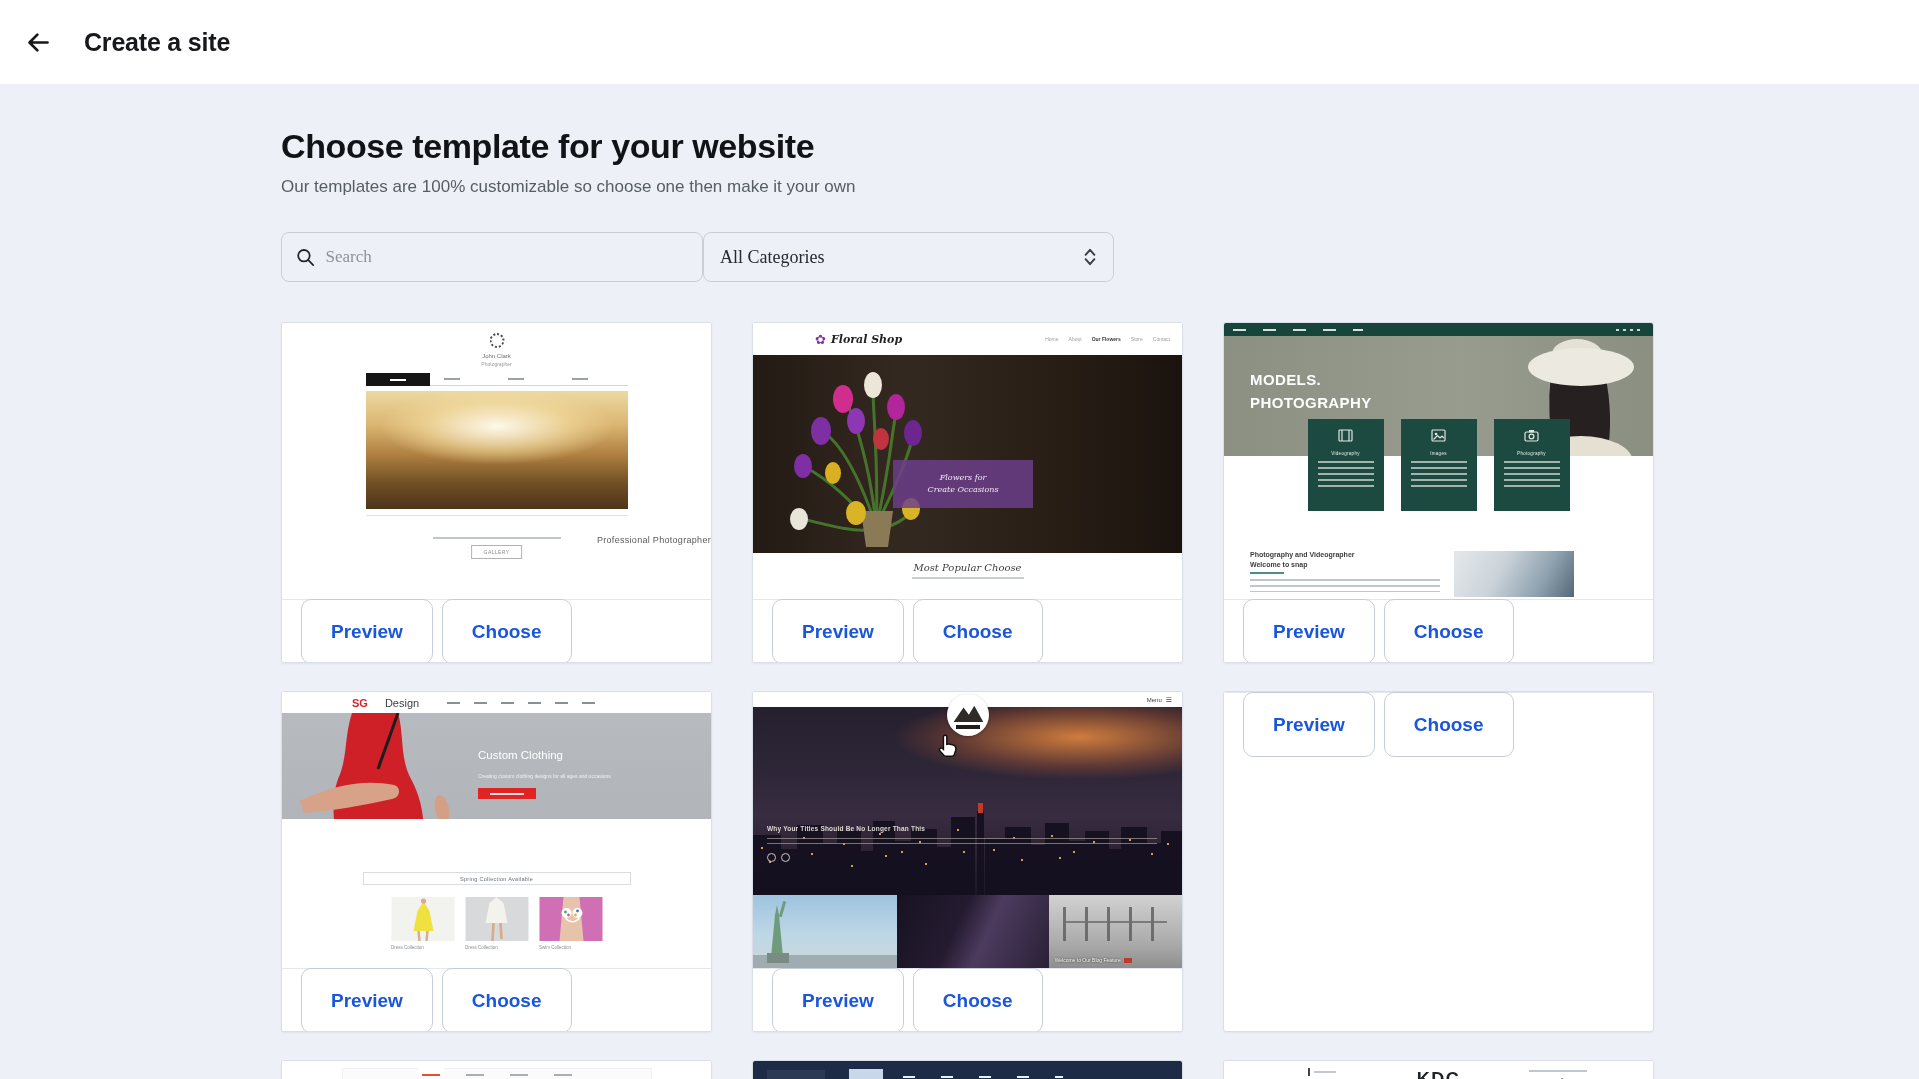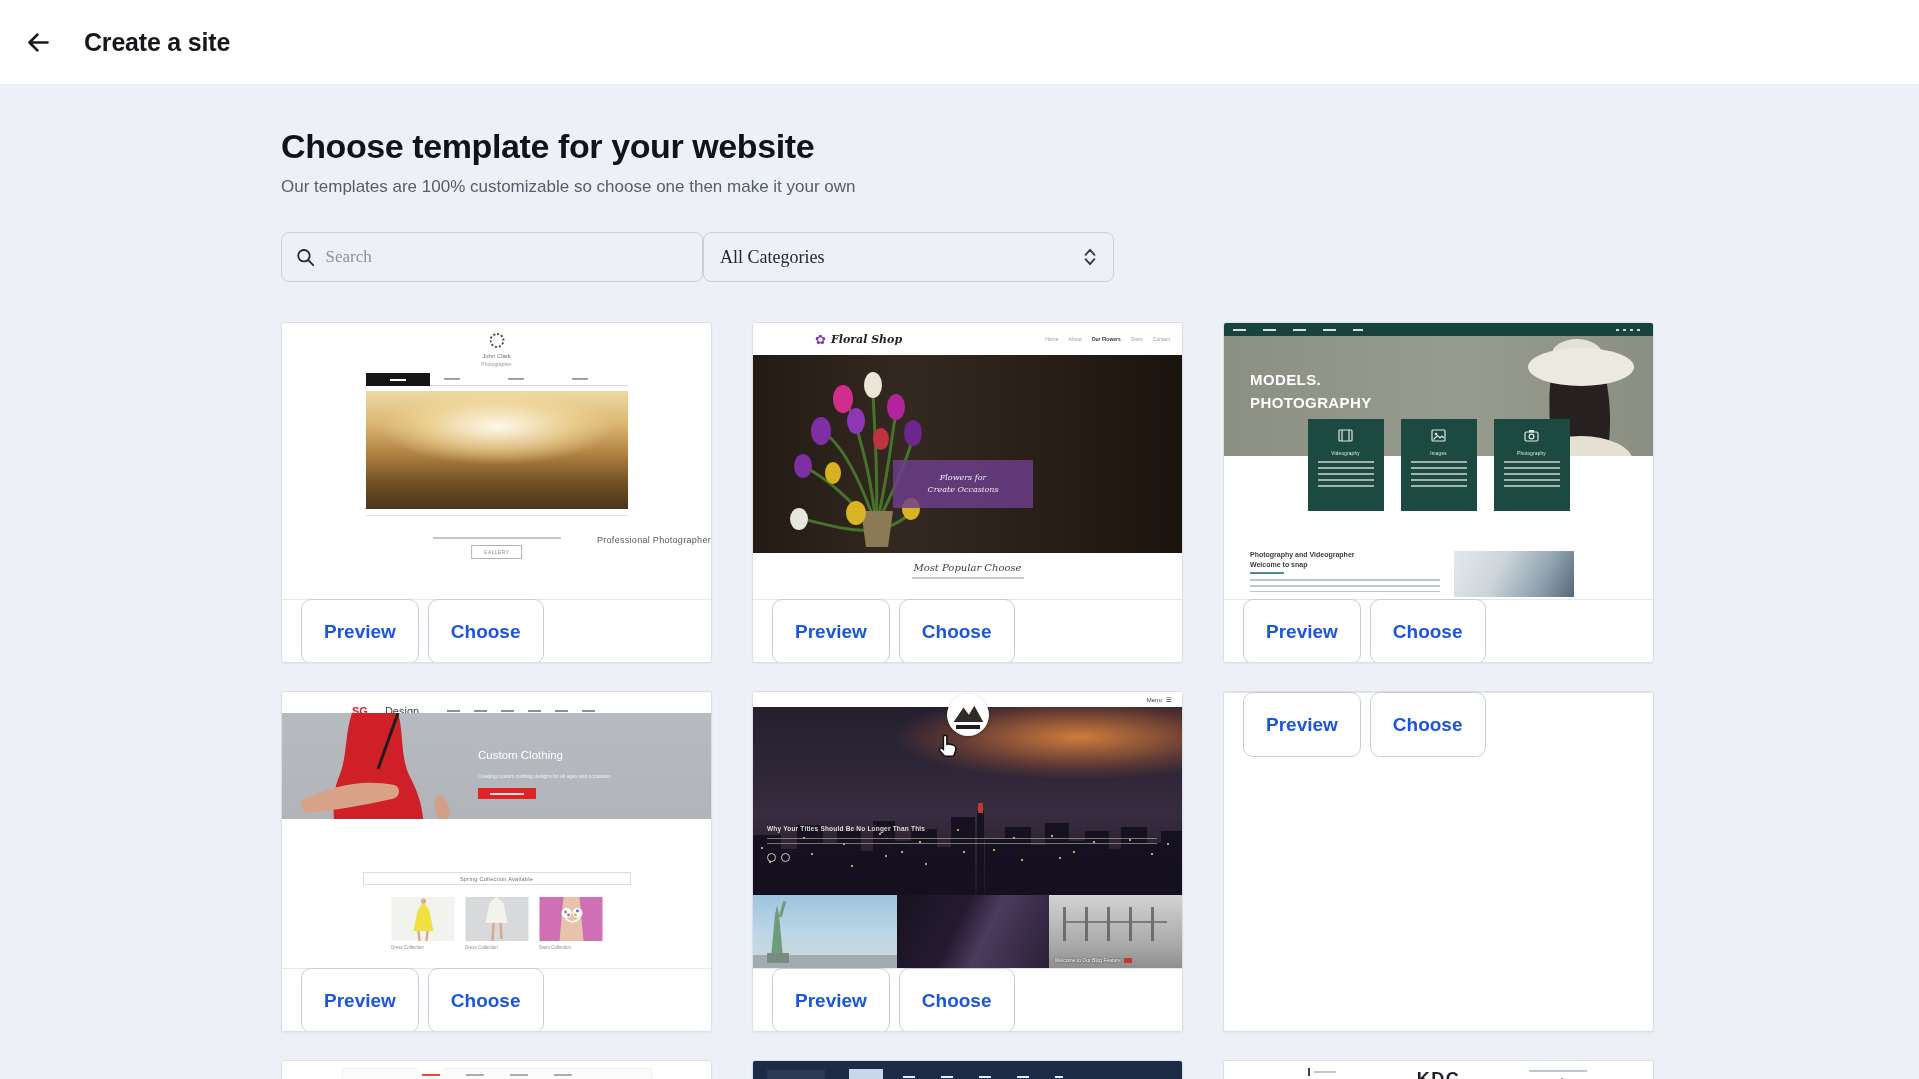--- a/index.html
+++ b/index.html
@@ -21,21 +21,21 @@
   .search-box { width:422px; height:50px; border:1px solid var(--border,#c9cfd9); border-radius:8px; display:flex; align-items:center; padding:0 14px; background:transparent; }
   .search-box input { border:none; outline:none; background:transparent; font-family:inherit; font-size:17px; color:#2a2d33; width:100%; margin-left:10px; }
   .search-box input::placeholder { color:#8b919c; }
   .select-box { width:411px; height:50px; border:1px solid var(--border,#c9cfd9); border-radius:8px; display:flex; align-items:center; justify-content:space-between; padding:0 13px 0 16px; font-size:18px; color:#26292f; cursor:pointer; background:transparent; }
 
   
   .grid { margin-top:40px; display:grid; grid-template-columns:repeat(3,431px); gap:28px 40px; }
   .card { width:431px; height:341px; background:#fff; border:1px solid var(--card-border,#dadfe7); border-radius:3px; box-shadow:0 1px 2px rgba(20,30,50,.06); overflow:hidden; }
   .preview { position:relative; height:276px; background:#fff; overflow:hidden; }
   .actions { height:64px; border-top:1px solid #e4e8ee; background:#fff; display:flex; align-items:center; gap:9px; padding-left:19px; }
-  .btn { height:65px; padding:0 22px; background:#fff; border:1.5px solid #c7cdd8; border-radius:10px; color:var(--accent,#1a56db); font-family:inherit; font-size:19px; font-weight:bold; cursor:pointer; }
+  .btn { height:65px; padding:0 29px; background:#fff; border:1.5px solid #c7cdd8; border-radius:10px; color:var(--accent,#1a56db); font-family:inherit; font-size:19px; font-weight:bold; cursor:pointer; }
 
   
   .lines { background:repeating-linear-gradient(#bfc5cc 0 2px, transparent 2px 6px); }
 
   
   .t1-logo { top:10px; left:50%; transform:translateX(-50%); width:15px; height:15px; border:2px dotted #4a4a4a; border-radius:50%; }
   .t1-brand { top:30px; width:100%; text-align:center; font-size:6px; color:#6e6e6e; }
   .t1-role { top:38px; width:100%; text-align:center; font-size:5px; color:#9a9a9a; }
   .t1-nav { top:50px; left:50%; transform:translateX(-50%); width:262px; height:13px; border-bottom:1px solid #d7d7d7; display:flex; background:#fff; }
   .t1-nav-active { width:64px; height:13px; background:#151515; display:flex; align-items:center; justify-content:center; }
@@ -76,21 +76,21 @@
   .t3-plines { width:56px; height:27px; margin:5px auto 0; background:repeating-linear-gradient(#b9c7bf 0 2px,transparent 2px 6px); opacity:.85; }
   .t3-lower { top:133px; width:100%; height:143px; background:#fff; }
   .t3-cols { top:228px; left:26px; display:flex; gap:14px; }
   .t3-line1 { font-size:7px; font-weight:bold; color:#3c3c3c; }
   .t3-line2 { font-size:7px; font-weight:bold; color:#3c3c3c; margin-top:3px; }
   .t3-link { width:34px; height:2px; background:#4c8f7e; margin-top:4px; }
   .t3-para { width:190px; height:13px; margin-top:5px; }
   .t3-face { width:120px; height:46px; background:linear-gradient(118deg,#e4e8eb 0%,#ccd4da 38%,#8fa3b0 72%,#566876 100%); }
 
   
-  .t4-head { top:8px; width:100%; height:21px; background:#fff; display:flex; align-items:center; padding-left:70px; }
+  .t4-head { top:0; width:100%; height:21px; background:#fff; display:flex; align-items:center; padding-left:70px; }
   .t4-sg { color:var(--brand-red,#d5232a); font-weight:bold; font-size:11px; }
   .t4-design { color:#3a3f45; font-size:11px; margin-left:17px; }
   .t4-nav { margin-left:28px; width:152px; height:2px; background:repeating-linear-gradient(90deg,#8a9098 0 13px,transparent 13px 27px); }
   .t4-hero { top:21px; width:100%; height:106px; background:linear-gradient(180deg,#b7bbc0,#b1b5ba); overflow:hidden; }
   .t4-copy { left:196px; top:36px; }
   .t4-title { color:#fff; font-size:11.5px; }
   .t4-sub { margin-top:11px; width:158px; font-size:5px; line-height:1.6; color:#eef1f3; }
   .t4-cta { margin-top:8px; width:58px; height:11px; background:#e02424; display:flex; align-items:center; justify-content:center; }
   .t4-cta i { display:block; width:34px; height:2px; background:rgba(255,255,255,.85); }
   .t4-bannerwrap { top:180px; left:50%; transform:translateX(-50%); width:268px; height:13px; border:1px solid #d9dde2; background:#fff; display:flex; align-items:center; justify-content:center; }

